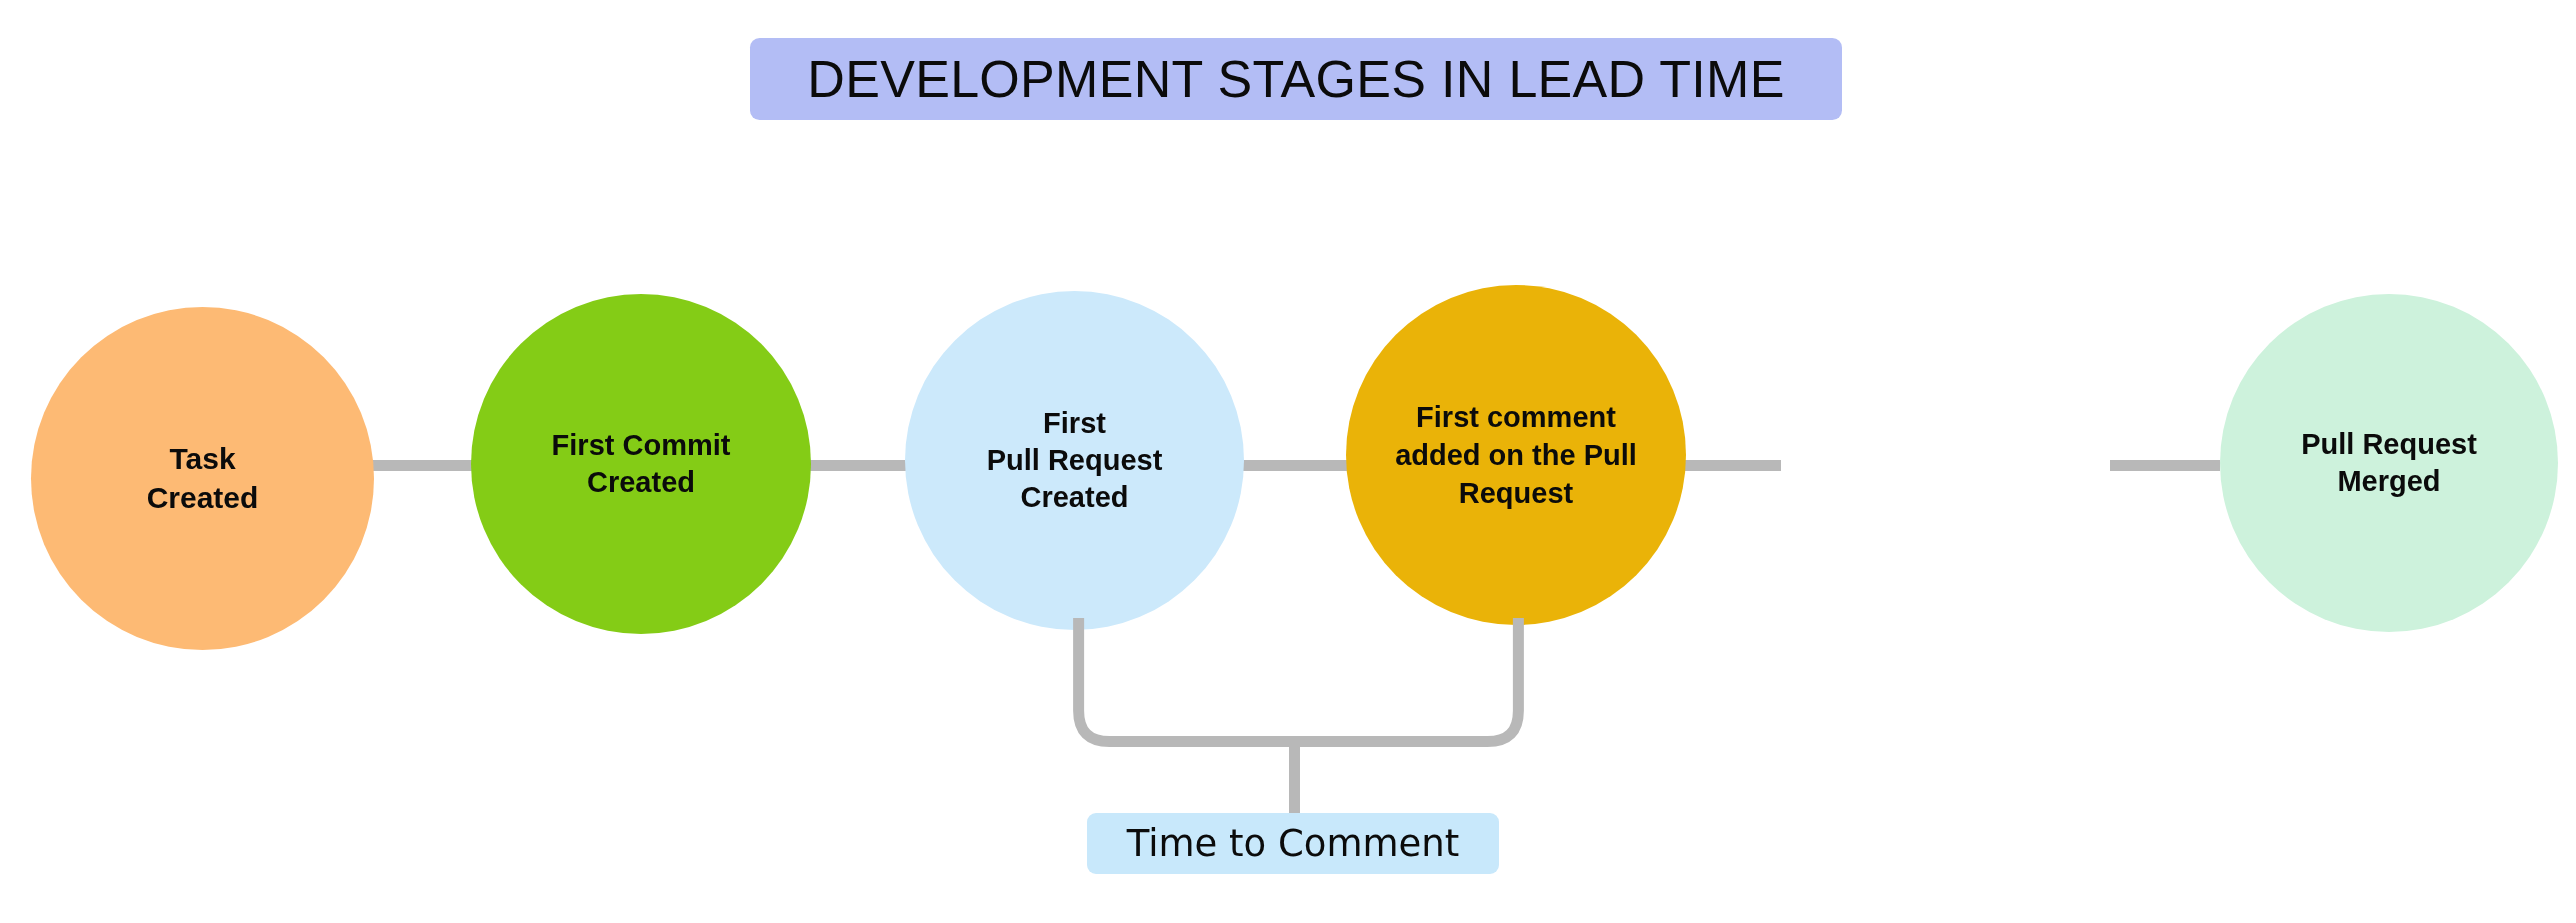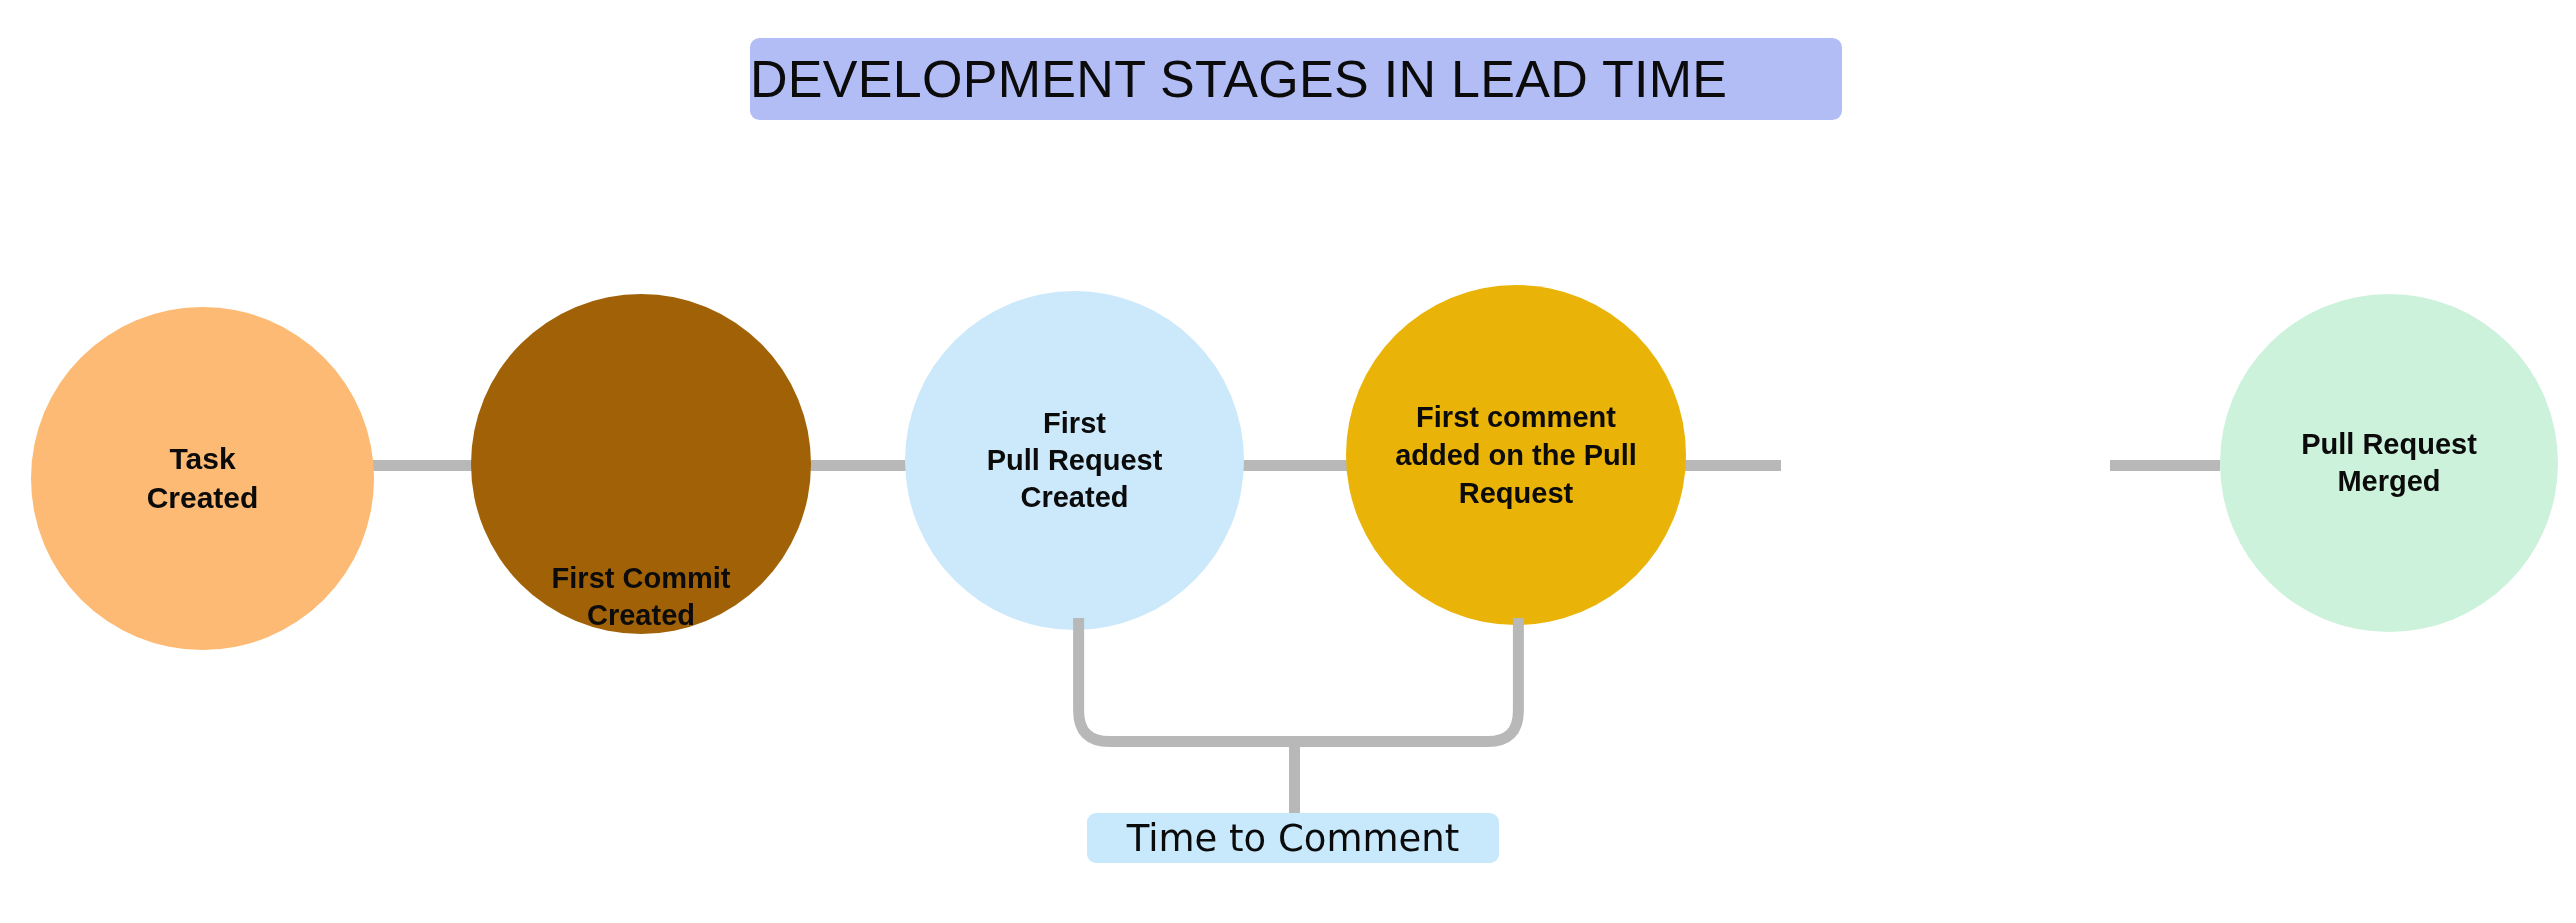--- a/index.html
+++ b/index.html
@@ -22,21 +22,21 @@
   #title-banner {
     position: absolute;
     left: 750px;
     top: 38px;
     width: 1092px;
     height: 82px;
     background: #b3bdf5;
     border-radius: 9.6px;
     display: flex;
     align-items: center;
-    justify-content: flex-start;
+    justify-content: center;
     box-sizing: border-box;
   }
   #title-text {
     font-family: "Liberation Sans", sans-serif;
     font-size: 52px;
     font-weight: 400;
     color: #0b0b0b;
     letter-spacing: 0.3px;
     white-space: nowrap;
     line-height: 1;
@@ -93,21 +93,21 @@
     height: 74px;
     background: #b8b8b8;
   }
 
   
   #edge-label {
     position: absolute;
     left: 1087px;
     top: 813px;
     width: 412px;
-    height: 50px;
+    height: 61px;
     background: #c8e8fb;
     border-radius: 9px;
     display: flex;
     align-items: center;
     justify-content: center;
     box-sizing: border-box;
   }
   #edge-label-text {
     font-family: "DejaVu Sans", sans-serif;
     font-size: 37px;
@@ -130,21 +130,21 @@
   <div class="link-h" style="left:809px; top:460px; width:102px;"></div>
   <div class="link-h" style="left:1239px; top:460px; width:113px;"></div>
   <div class="link-h" style="left:1677px; top:460px; width:104px;"></div>
   <div class="link-h" style="left:2110px; top:460px; width:110px;"></div>
 
   <div class="node" style="left:31px; top:307px; width:343px; height:343px; background:#fdba74;">
     <div class="node-label" style="font-size:30px;">Task
 Created</div>
   </div>
 
-  <div class="node" style="left:471px; top:294px; width:340px; height:340px; background:#a16207;align-items:flex-end;">
+  <div class="node" style="left:471px; top:294px; width:340px; height:340px; background:#84cc16;">
     <div class="node-label" style="font-size:29px;">First Commit
 Created</div>
   </div>
 
   <div class="node" style="left:905px; top:291px; width:339px; height:339px; background:#cce9fb;">
     <div class="node-label" style="font-size:29px;">First
 Pull Request
 Created</div>
   </div>
 

